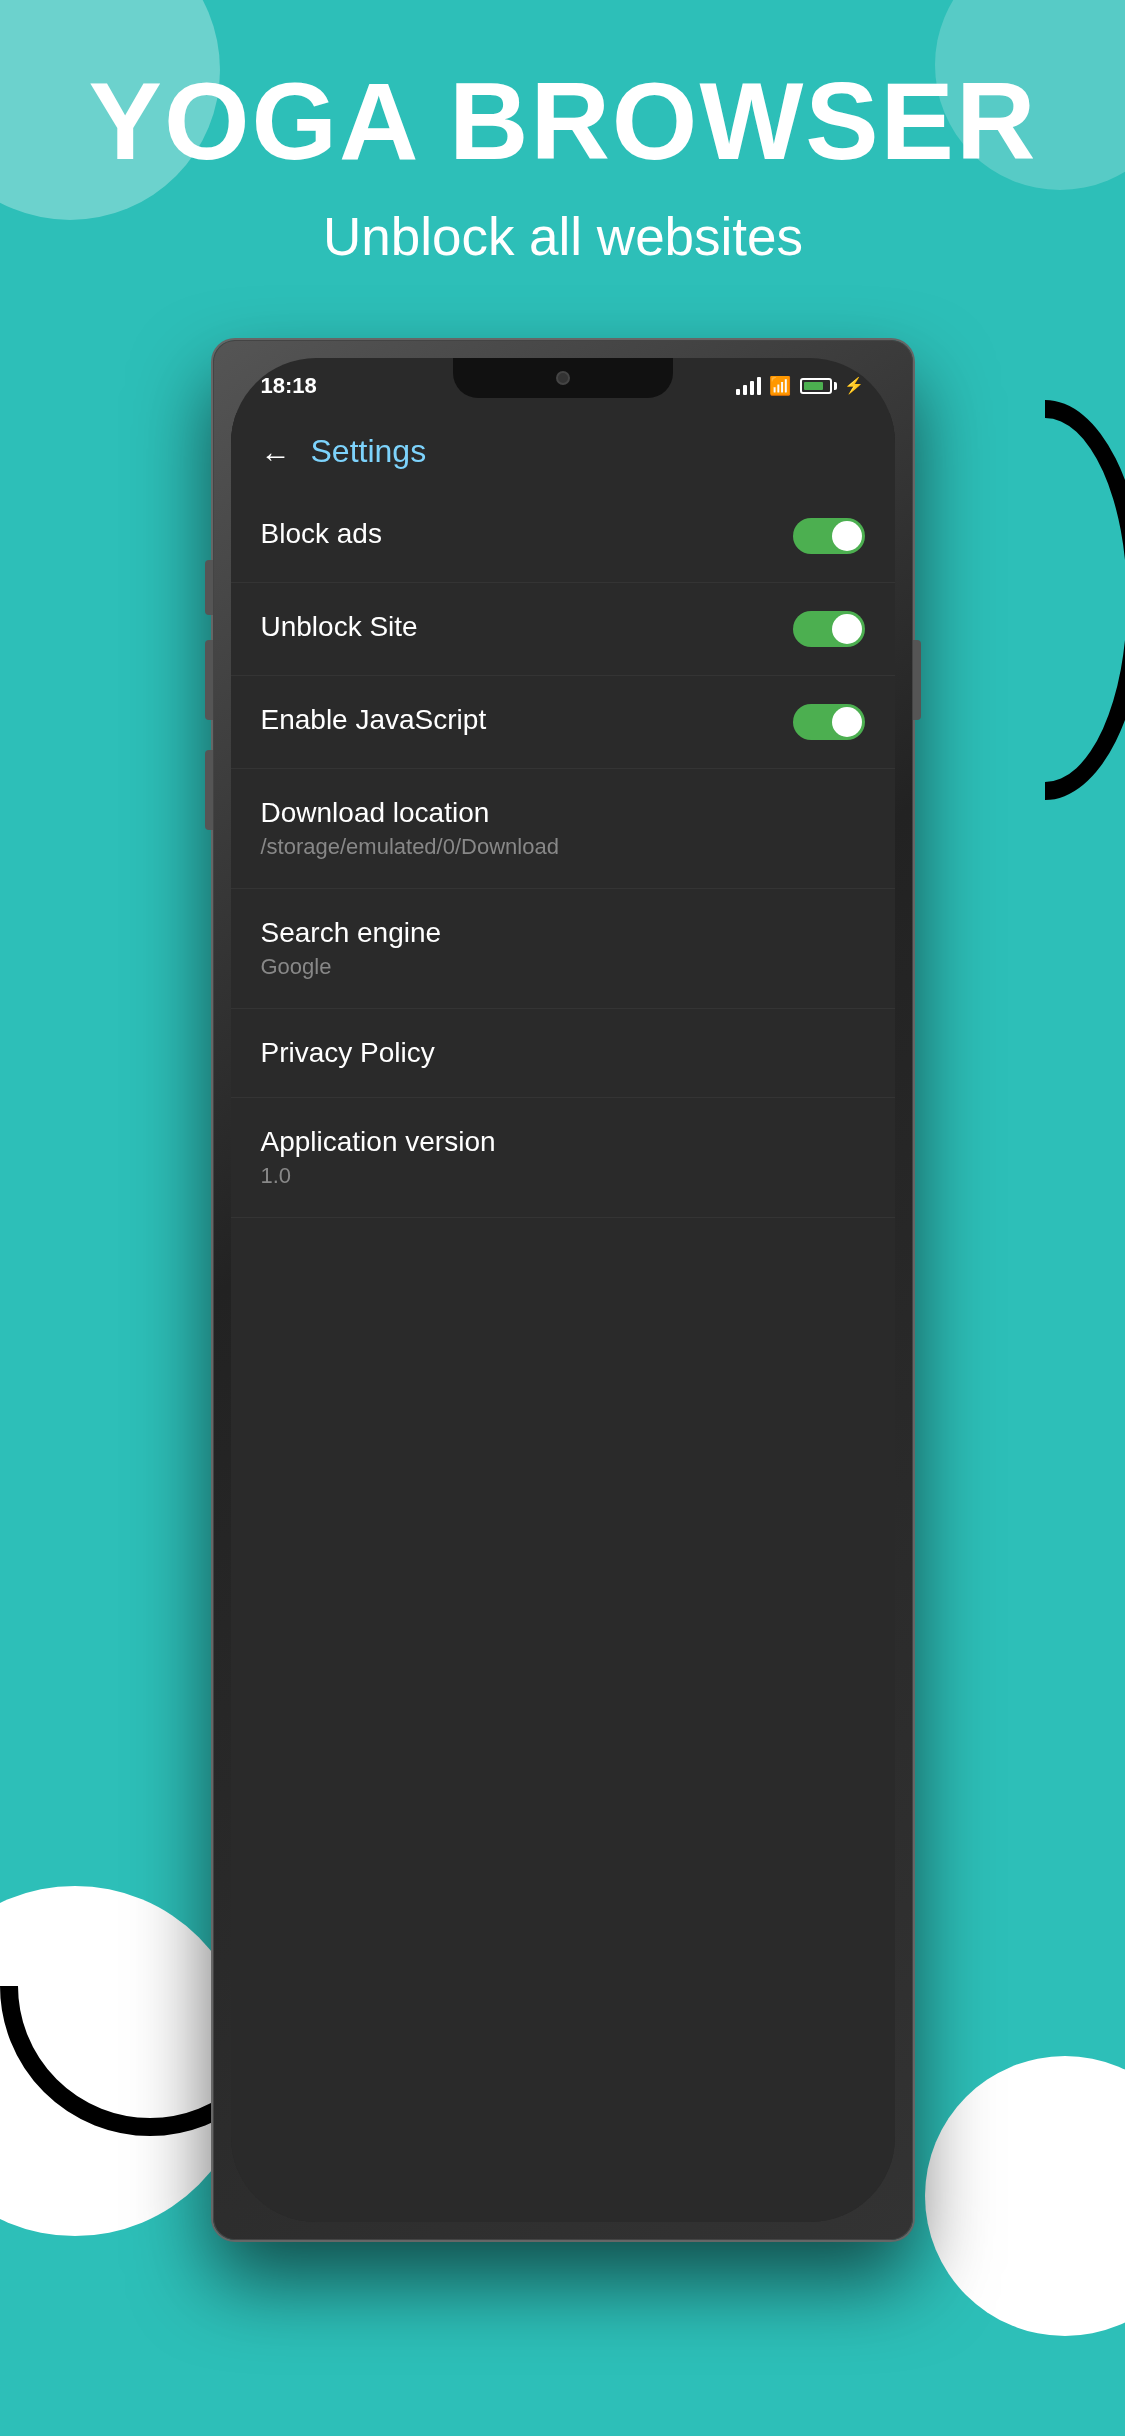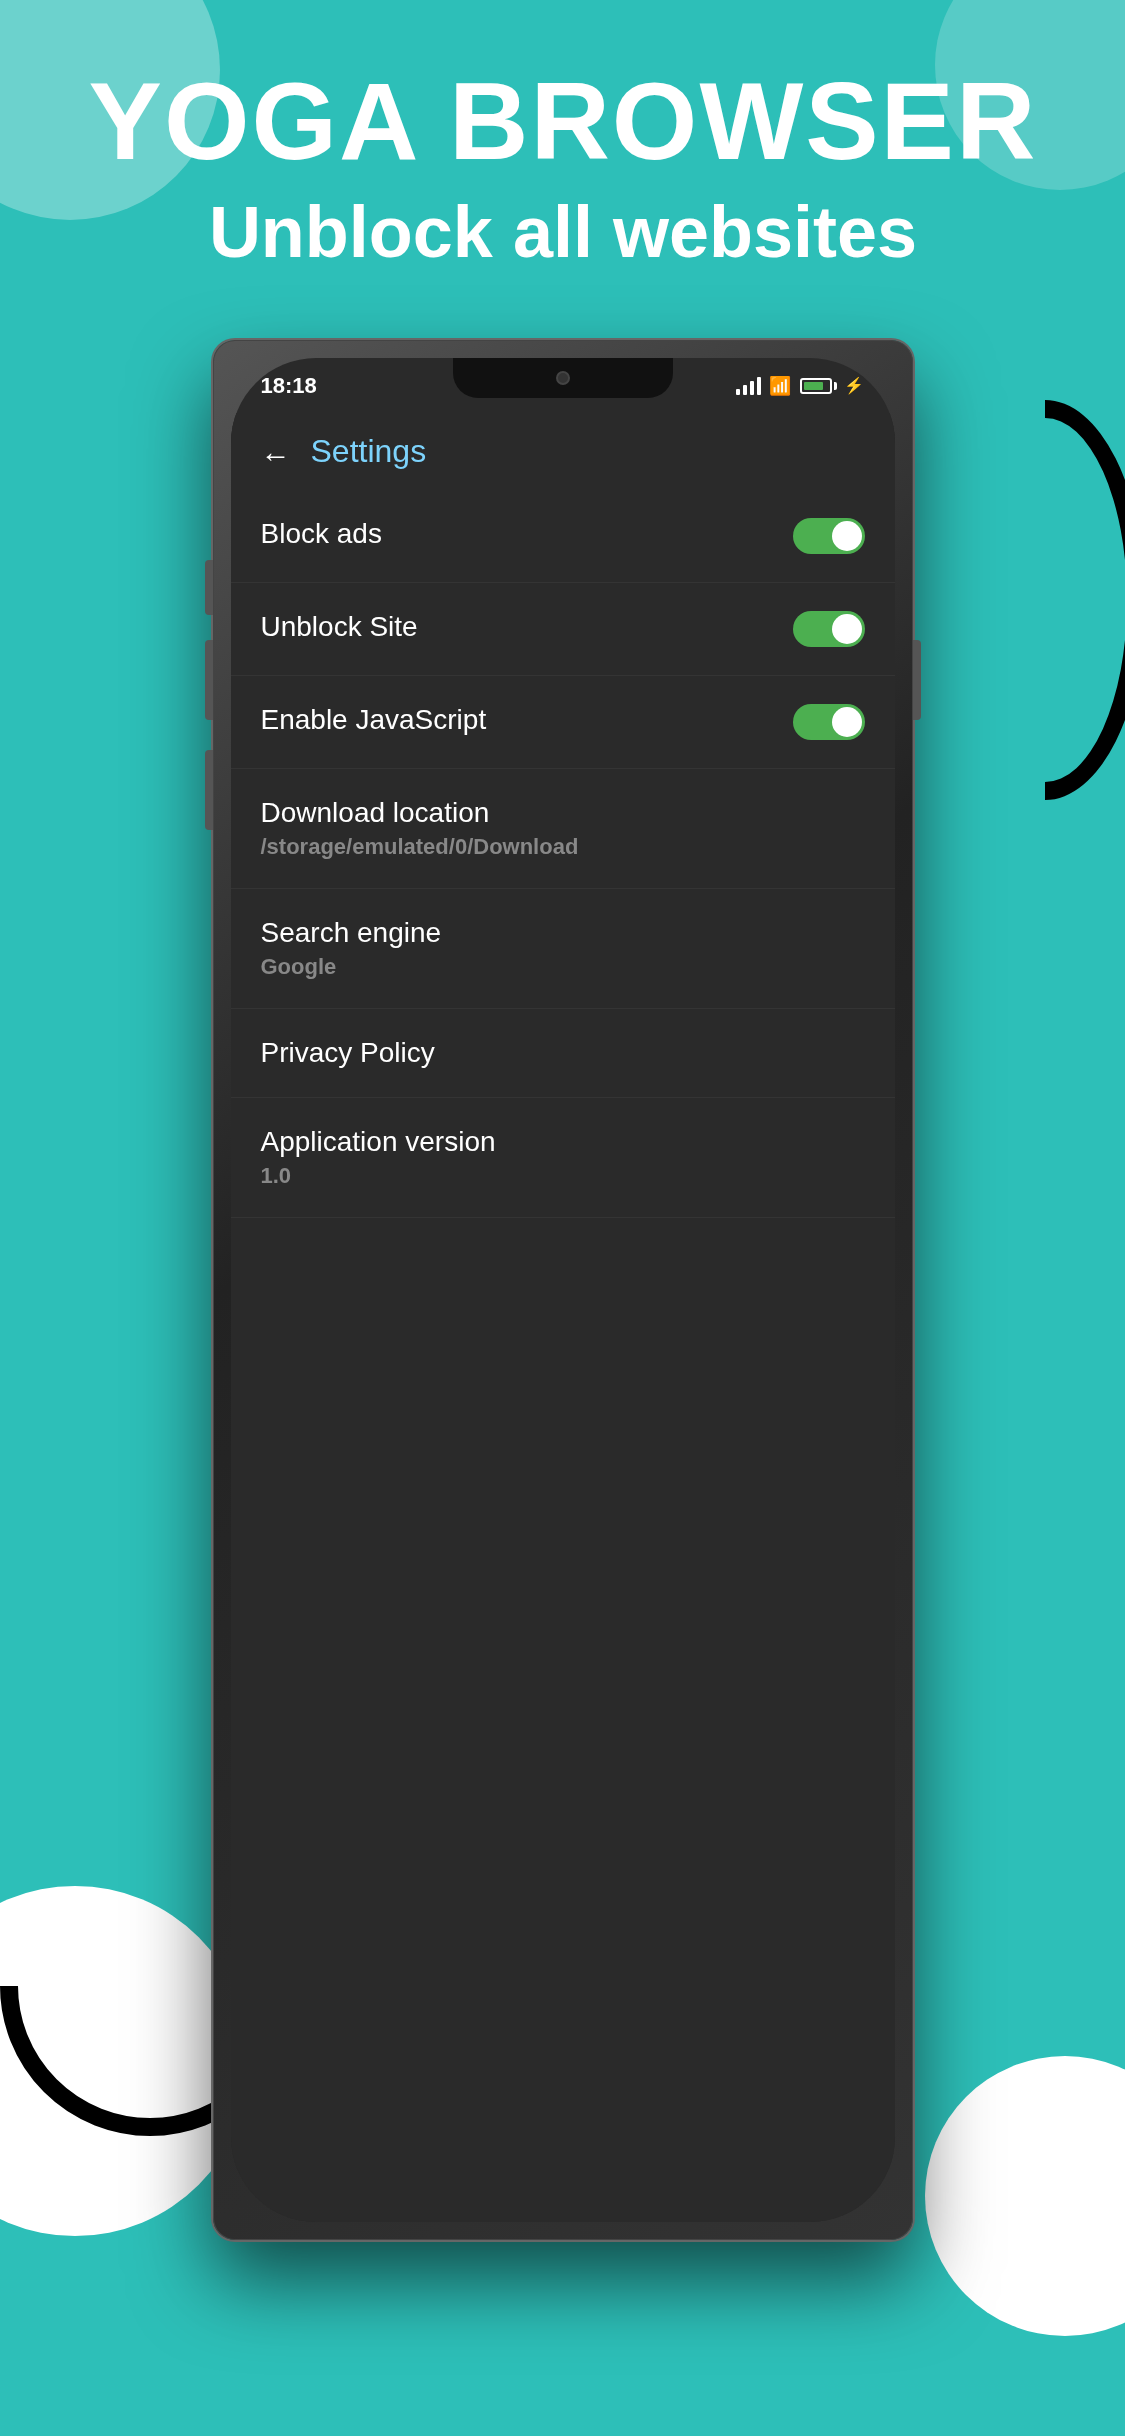--- a/index.html
+++ b/index.html
@@ -90,24 +90,24 @@
     .app-title {
       font-size: 110px;
       font-weight: 900;
       color: white;
       line-height: 1.1;
       letter-spacing: 2px;
       text-transform: uppercase;
     }
 
     .app-subtitle {
-      font-size: 72px;
-      font-weight: 700;
-      color: white;
-      margin-top: 10px;
+      font-size: 53px;
+      font-weight: 400;
+      color: white;
+      margin-top: 25px;
     }
 
     
     .phone-container {
       position: absolute;
       top: 340px;
       left: 50%;
       transform: translateX(-50%);
       width: 700px;
       height: 1900px;
@@ -273,21 +273,20 @@
     .settings-item-title {
       color: white;
       font-size: 28px;
       font-weight: 400;
     }
 
     .settings-item-subtitle {
       color: #888;
       font-size: 22px;
       margin-top: 5px;
-      font-weight: bold;
     }
 
     
     .toggle {
       width: 72px;
       height: 36px;
       border-radius: 18px;
       position: relative;
       cursor: pointer;
       flex-shrink: 0;

